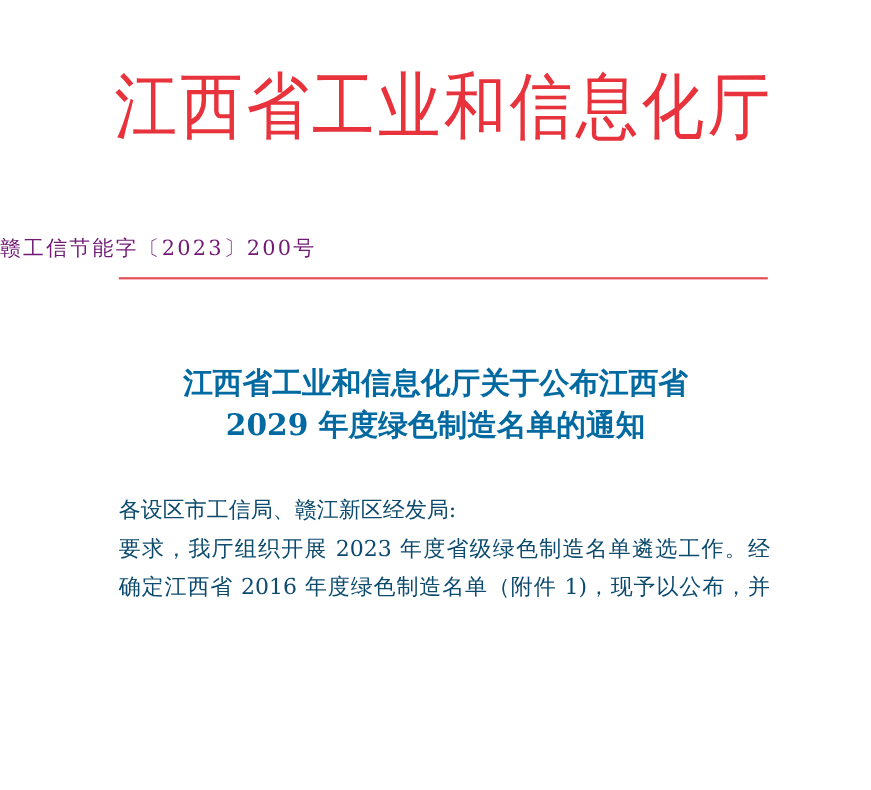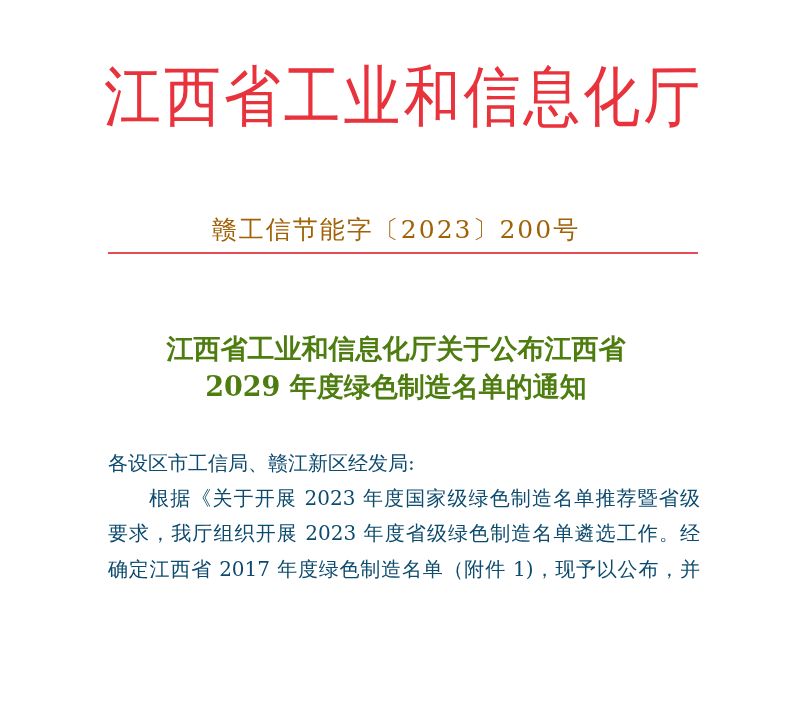--- a/index.html
+++ b/index.html
@@ -39,45 +39,44 @@
       transform: scaleX(0.86);
       transform-origin: left center;
       width: 693px;
     }
     .masthead span { display: inline-block; }
     .docnum {
       position: absolute;
       left: 0;
       width: 792px;
       top: 213px;
-      text-align: center;
       font-family: "DejaVu Serif", "Liberation Serif", serif;
-      font-size: 25px;
+      font-size: 19px;
       letter-spacing: 2px;
-      color: #a16207;
+      color: #701a75;
     }
     .red-rule {
       position: absolute;
       left: 108px;
       top: 252px;
       width: 590px;
       height: 2px;
       background: #e44d55;
     }
     .title {
       position: absolute;
       left: 0;
       width: 792px;
       top: 330px;
       text-align: center;
       font-family: "DejaVu Serif", "Liberation Serif", serif;
       font-weight: bold;
       font-size: 27px;
       line-height: 38px;
-      color: #4d7c0f;
+      color: #0369a1;
     }
     .body-text {
       position: absolute;
       left: 108px;
       top: 446px;
       width: 592px;
       font-family: "DejaVu Serif", "Liberation Serif", serif;
       font-size: 20px;
       line-height: 35.2px;
       color: #0c4a6e;
@@ -114,18 +113,17 @@
 
   <div class="red-rule"></div>
 
   <div class="title">
     <div>江西省工业和信息化厅关于公布江西省</div>
     <div>2029 年度绿色制造名单的通知</div>
   </div>
 
   <div class="body-text">
     <span class="line left">各设区市工信局、赣江新区经发局:</span>
-    <span class="line indent">根据《关于开展 2023 年度国家级绿色制造名单推荐暨省级</span>
     <span class="line">要求，我厅组织开展 2023 年度省级绿色制造名单遴选工作。经</span>
-    <span class="line">确定江西省 2017 年度绿色制造名单（附件 1)，现予以公布，并</span>
+    <span class="line">确定江西省 2016 年度绿色制造名单（附件 1)，现予以公布，并</span>
   </div>
 
 </div>
 
 </body></html>

